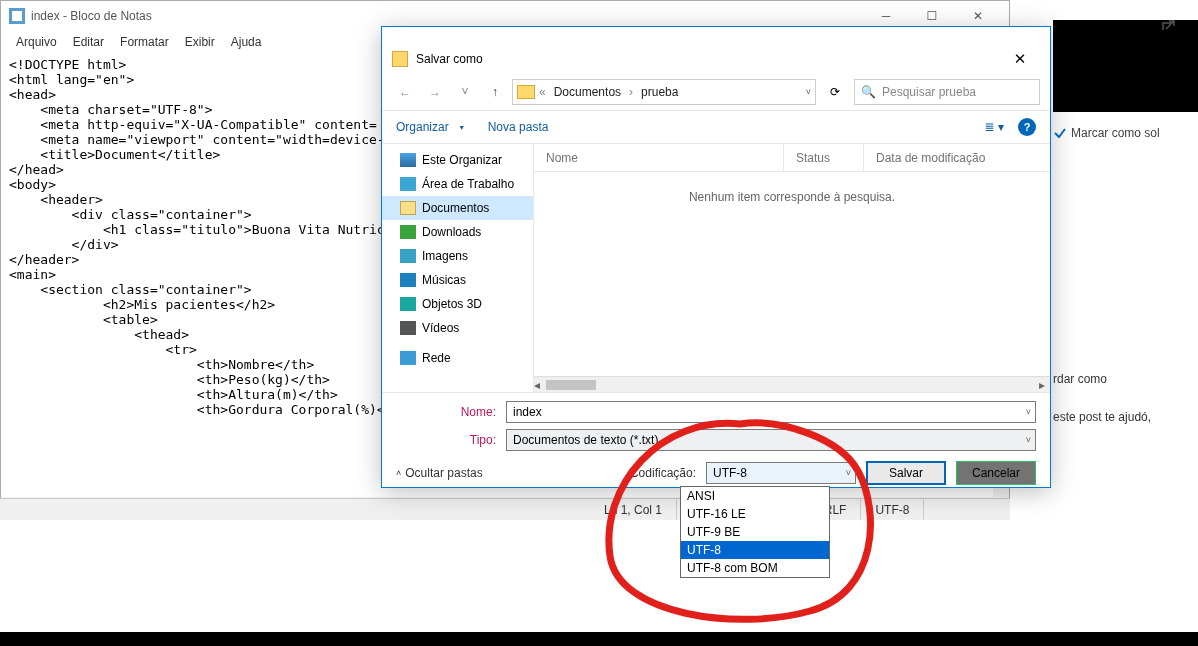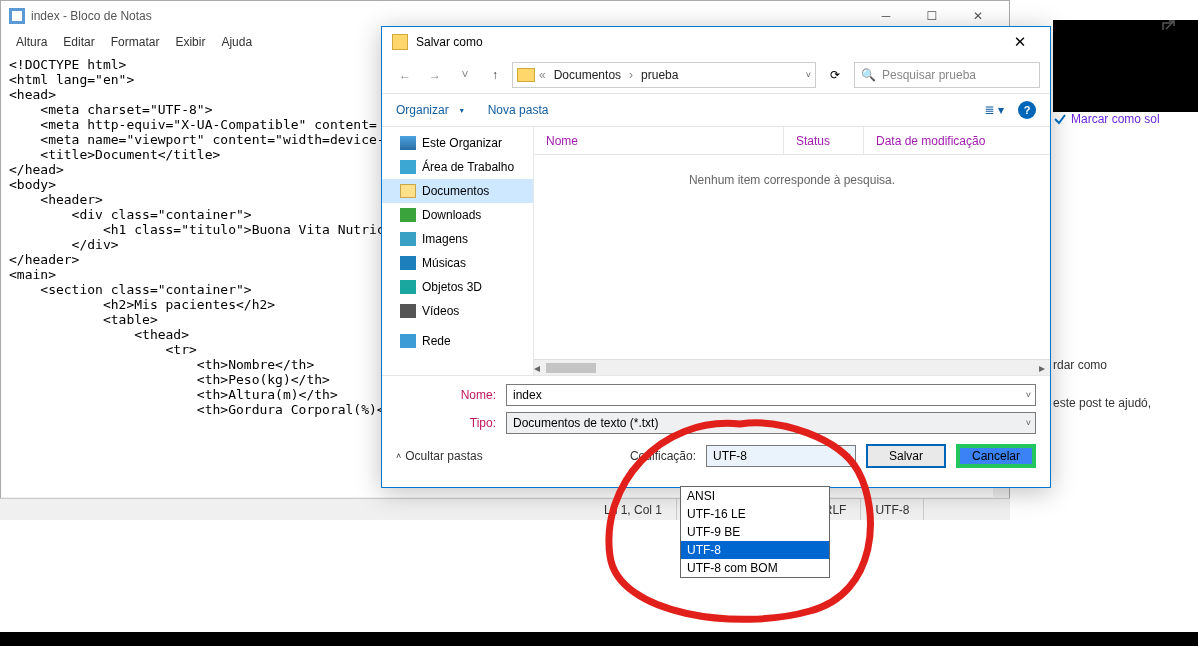--- a/index.html
+++ b/index.html
@@ -18,28 +18,28 @@
   .np-scroll-v { position:absolute; right:0; top:52px; bottom:22px; width:16px; background:#f0f0f0; }
   .np-scroll-h { position:absolute; left:0; right:0; bottom:0; height:22px; background:#f0f0f0; }
 
   
   .np-status { position:absolute; left:0; top:498px; width:1010px; height:22px; background:#f0f0f0; border-top:1px solid #ccc; display:flex; align-items:center; color:#333; }
   .np-status span { padding:0 14px; border-right:1px solid #ccc; height:100%; display:flex; align-items:center; }
 
   
   .context-right { position:absolute; right:0; top:20px; width:145px; height:500px; }
   .ctx-dark { height:92px; background:#000; }
-  .ctx-mark { margin-top:0; display:flex; align-items:center; color:#6d28d9; font-size:13px; }
+  .ctx-mark { margin-top:14px; display:flex; align-items:center; color:#404040; font-size:13px; }
   .ctx-mark svg { margin-right:4px; }
   .ctx-text { margin-top:230px; font-size:14px; color:#333; line-height:1.5; }
   .share-icon { position:absolute; right:20px; top:0;}
 
   
   .saveas { position:absolute; left:381px; top:26px; width:670px; height:462px; background:#fff; border:1px solid #0078d4; box-shadow:0 4px 24px rgba(0,0,0,.25); }
-  .sa-title { height:30px; display:flex; align-items:center; padding:0 10px; }
+  .sa-title { height:30px; display:flex; align-items:center; padding:0 10px;margin-top:17px; }
   .sa-title .sa-icon { width:16px; height:16px; background:#ffd76a; border:1px solid #d1a93a; margin-right:8px; }
   .sa-title .sa-close { margin-left:auto; width:40px; height:28px; display:flex; align-items:center; justify-content:center; font-size:15px;}
   .sa-nav { height:36px; display:flex; align-items:center; padding:0 10px; gap:4px; }
   .sa-nav .navbtn { width:26px; height:26px; display:flex; align-items:center; justify-content:center; color:#888; }
   .sa-nav .navbtn.enabled { color:#333; }
   .sa-path { flex:1; height:26px; border:1px solid #ccc; display:flex; align-items:center; padding:0 4px; gap:4px; }
   .sa-path .folder-ic { width:18px; height:14px; background:#ffd76a; border:1px solid #d1a93a; }
   .sa-path .crumb { color:#222; padding:0 4px;}
   .sa-path .sep { color:#888; }
   .sa-refresh { width:30px; height:26px; display:flex; align-items:center; justify-content:center; border:1px solid transparent; }
@@ -59,42 +59,42 @@
   .ic-desk { background:#3da7d4;}
   .ic-doc { background:#ffe08a; border:1px solid #caa64a;}
   .ic-dl { background:#3ba33b;}
   .ic-img { background:#39a2c4;}
   .ic-mus { background:#1e7fbd;}
   .ic-3d { background:#1aa7a0;}
   .ic-vid { background:#555;}
   .ic-ssd { background:#888;}
   .ic-net { background:#3c9cd6;}
   .sa-list { flex:1; position:relative; }
-  .sa-list-head { height:28px; border-bottom:1px solid #e6e6e6; display:flex; align-items:center; color:#a21caf; }
+  .sa-list-head { height:28px; border-bottom:1px solid #e6e6e6; display:flex; align-items:center; color:#737373; }
   .sa-list-head span { padding:0 12px; border-right:1px solid #e6e6e6; height:100%; display:flex; align-items:center; }
   .sa-list-head span:nth-child(1){ width:250px;} 
   .sa-list-head span:nth-child(2){ width:80px;} 
   .sa-list-head span:nth-child(3){ flex:1; border-right:none;} 
   .sa-empty { text-align:center; color:#666; padding-top:18px; }
   .sa-hscroll { position:absolute; left:0; right:0; bottom:0; height:16px; background:#f0f0f0; border-top:1px solid #ddd; display:flex; align-items:center;}
   .sa-hscroll .thumb{ width:50px; height:10px; background:#c4c4c4; margin-left:6px;}
   .sa-hscroll .arr{ margin-left:auto; width:16px; text-align:center; color:#666;}
 
   .sa-fields { border-top:1px solid #e6e6e6; padding:8px 14px 0 14px; display:grid; grid-template-columns:110px 1fr; row-gap:6px; align-items:center; }
   .sa-fields label { text-align:right; padding-right:10px; color:#be185d; }
   .sa-fields .field { height:22px; border:1px solid #7a7a7a; background:#fff; display:flex; align-items:center; padding:0 6px; position:relative;}
   .sa-fields .field.combo { background:#eef0f2; }
   .sa-fields .field .dd { position:absolute; right:4px; top:50%; transform:translateY(-50%); font-size:9px; color:#555;}
   .sa-bottom { display:flex; align-items:center; padding:10px 14px; gap:10px; }
   .sa-bottom .hide { color:#333; display:flex; align-items:center; gap:4px;}
   .sa-bottom .spacer { flex:1;}
   .sa-bottom .enc-label{ color:#333;}
   .sa-bottom .enc-combo { width:150px; height:22px; border:1px solid #7a7a7a; background:#eaf3fb; display:flex; align-items:center; padding:0 6px; position:relative;}
   .sa-bottom .enc-combo .dd{ position:absolute; right:4px; font-size:9px; color:#555;}
-  .sa-bottom .btn { width:80px; height:24px; border:4px solid #22c55e; background:#3b82f6; display:flex; align-items:center; justify-content:center;}
+  .sa-bottom .btn { width:80px; height:24px; border:1px solid #22c55e; background:#737373; display:flex; align-items:center; justify-content:center;}
   .sa-bottom .btn.primary { border:2px solid #0067b8; background:#e9e9e9;}
 
   
   .enc-list { position:absolute; left:680px; top:486px; width:150px; border:1px solid #666; background:#fff; z-index:50; }
   .enc-list div { padding:2px 6px; }
   .enc-list div.sel { background:#0067d0; color:#fff; }
 
   
   .annot { position:absolute; left:570px; top:416px; width:320px; height:218px; pointer-events:none; z-index:60;}
 
@@ -107,21 +107,21 @@
   <div class="np-title">
     <span class="np-icon"></span>
     <span>index - Bloco de Notas</span>
     <div class="np-ctrl">
       <span>─</span>
       <span>☐</span>
       <span>✕</span>
     </div>
   </div>
   <div class="np-menu">
-    <span>Altura</span>
+    <span>Arquivo</span>
     <span>Editar</span>
     <span>Formatar</span>
     <span>Exibir</span>
     <span>Ajuda</span>
   </div>
   <div class="np-body">&lt;!DOCTYPE html&gt;
 &lt;html lang="en"&gt;
 &lt;head&gt;
     &lt;meta charset="UTF-8"&gt;
     &lt;meta http-equiv="X-UA-Compatible" content=

